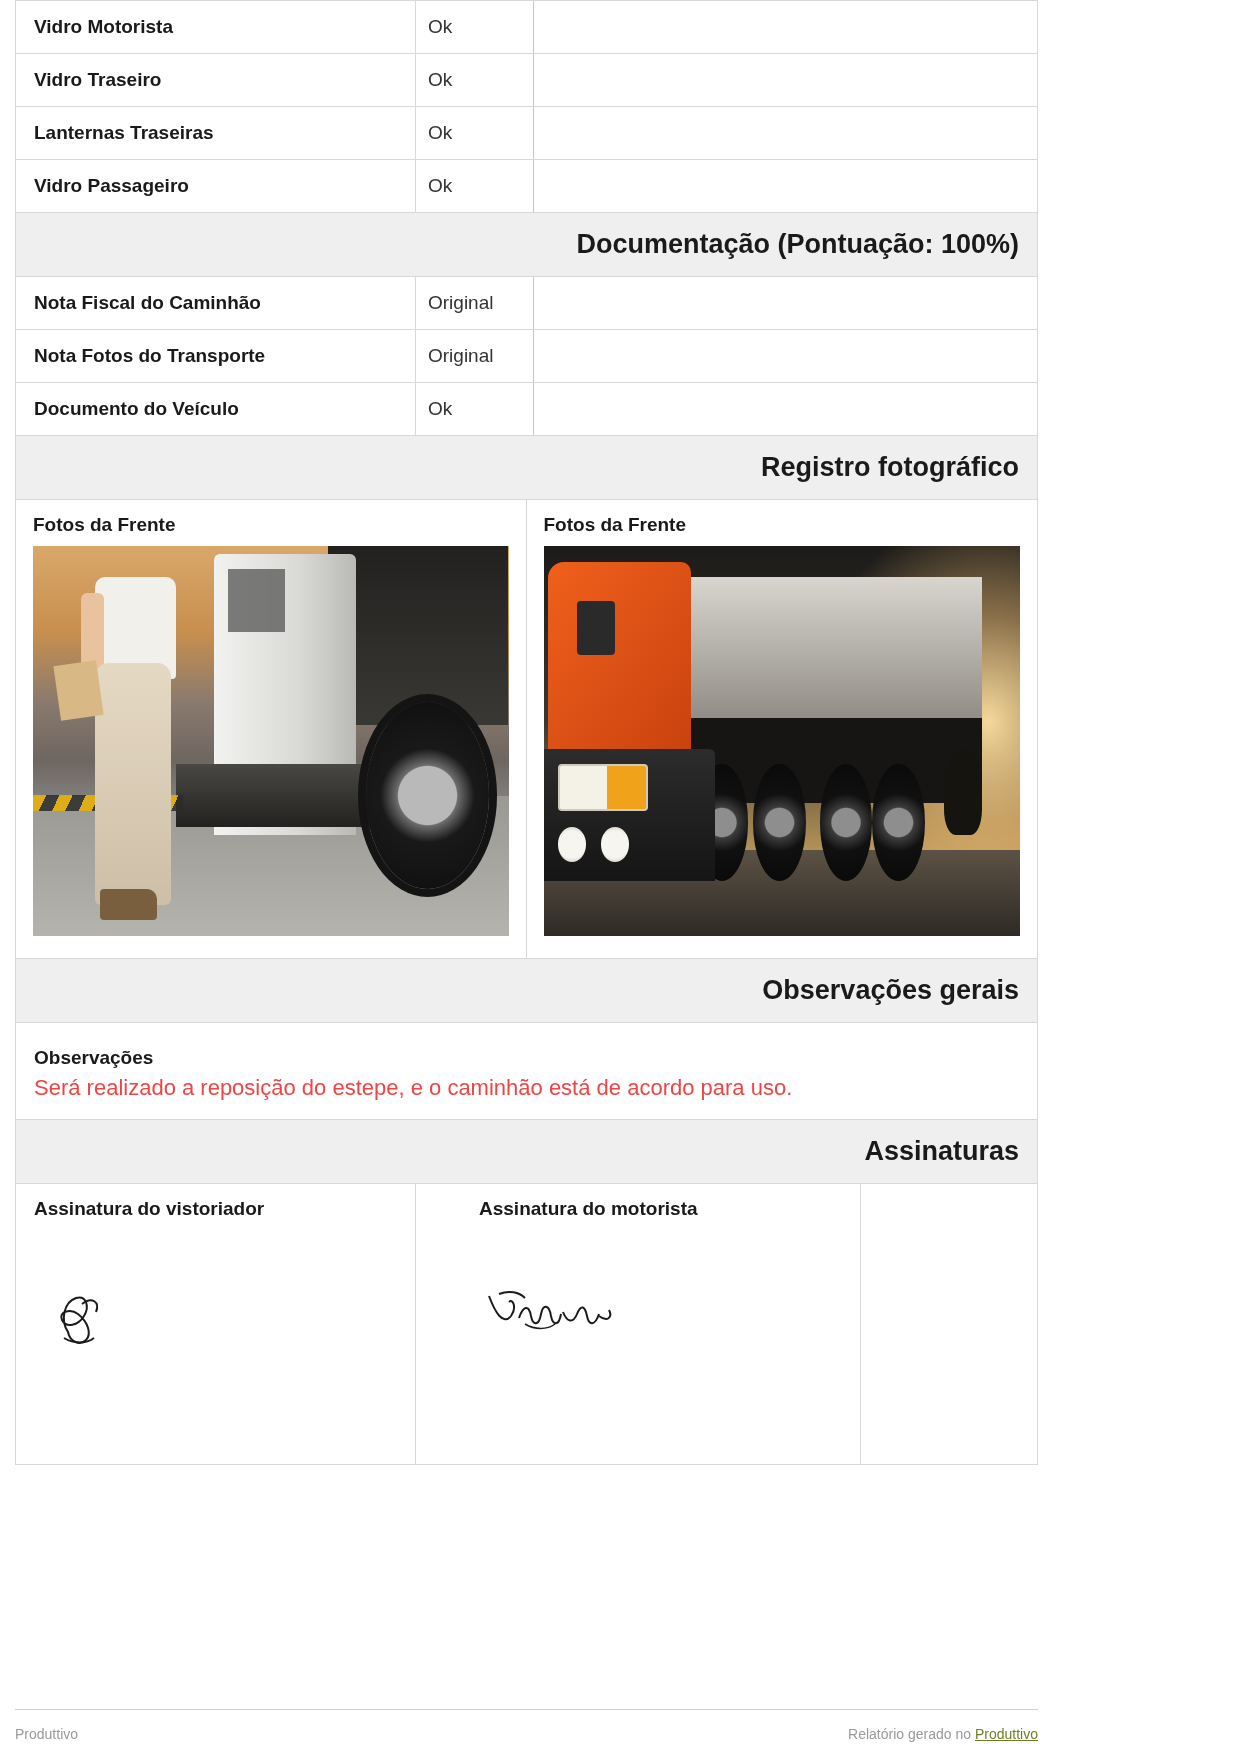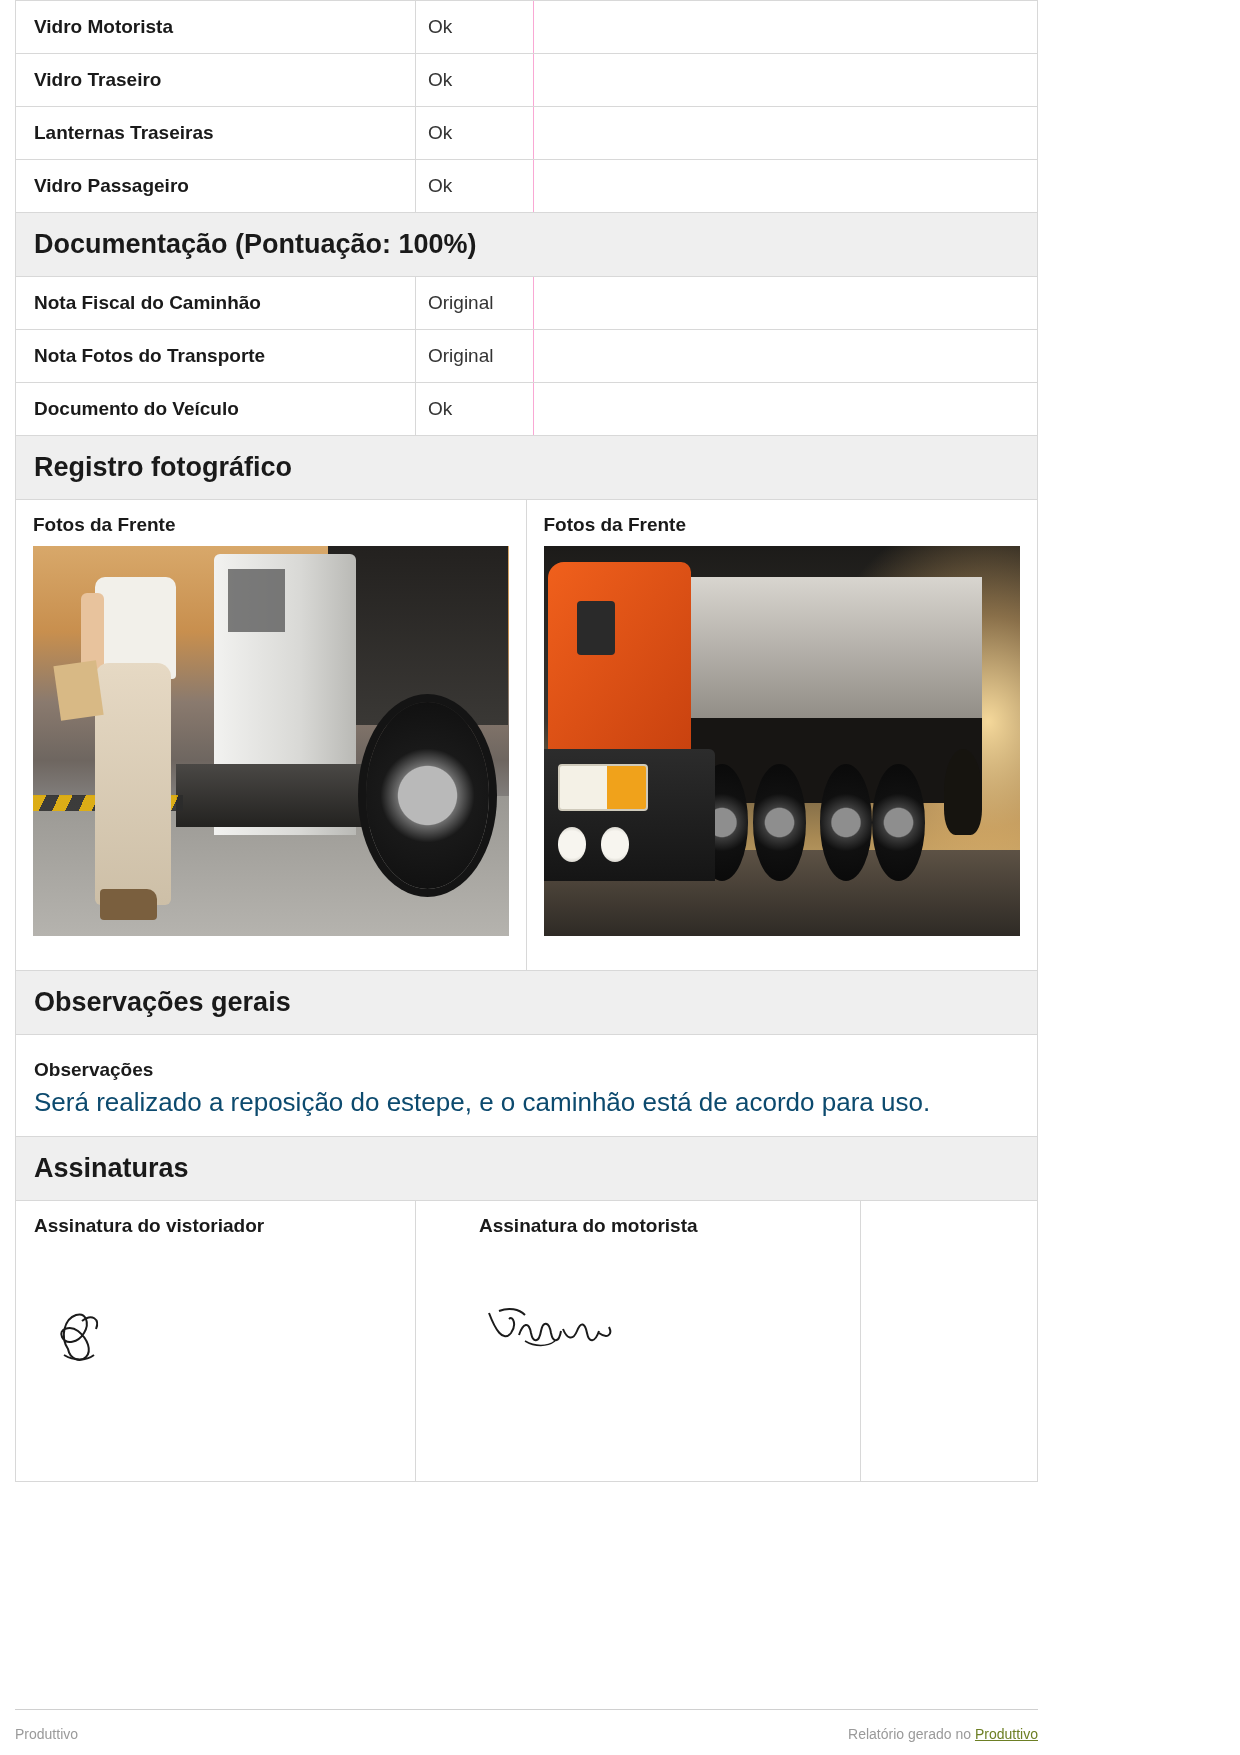--- a/index.html
+++ b/index.html
@@ -62,31 +62,32 @@
     padding: 15px 12px;
   }
   
   .section-header {
     background: #efefef;
     border-bottom: 1px solid #d8d8d8;
     padding: 16px 18px;
     font-size: 27px;
     font-weight: bold;
     color: #1a1a1a;
+    text-align: right;
   }
   
   .photo-block {
     display: flex;
     border-bottom: 1px solid #d8d8d8;
     padding: 0;
   }
   .photo-cell {
     width: 50%;
     box-sizing: border-box;
-    padding: 14px 17px 34px 17px;
+    padding: 14px 17px 22px 17px;
     border-right: 1px solid #d8d8d8;
   }
   .photo-cell:last-child { border-right: none; }
   .photo-caption {
     font-size: 19px;
     font-weight: bold;
     color: #1a1a1a;
     margin-bottom: 10px;
   }
   .photo-frame {
@@ -219,22 +220,22 @@
     border-bottom: 1px solid #d8d8d8;
     padding: 24px 18px 18px 18px;
   }
   .obs-title {
     font-size: 19px;
     font-weight: bold;
     color: #1a1a1a;
     margin-bottom: 6px;
   }
   .obs-text {
-    font-size: 26px;
-    color: #0c4a6e;
+    font-size: 22px;
+    color: #ef4444;
   }
   
   .sig-row {
     display: flex;
     border-bottom: 1px solid #d8d8d8;
     min-height: 280px;
     gap: 45px;
   }
   .sig-cell {
     box-sizing: border-box;

